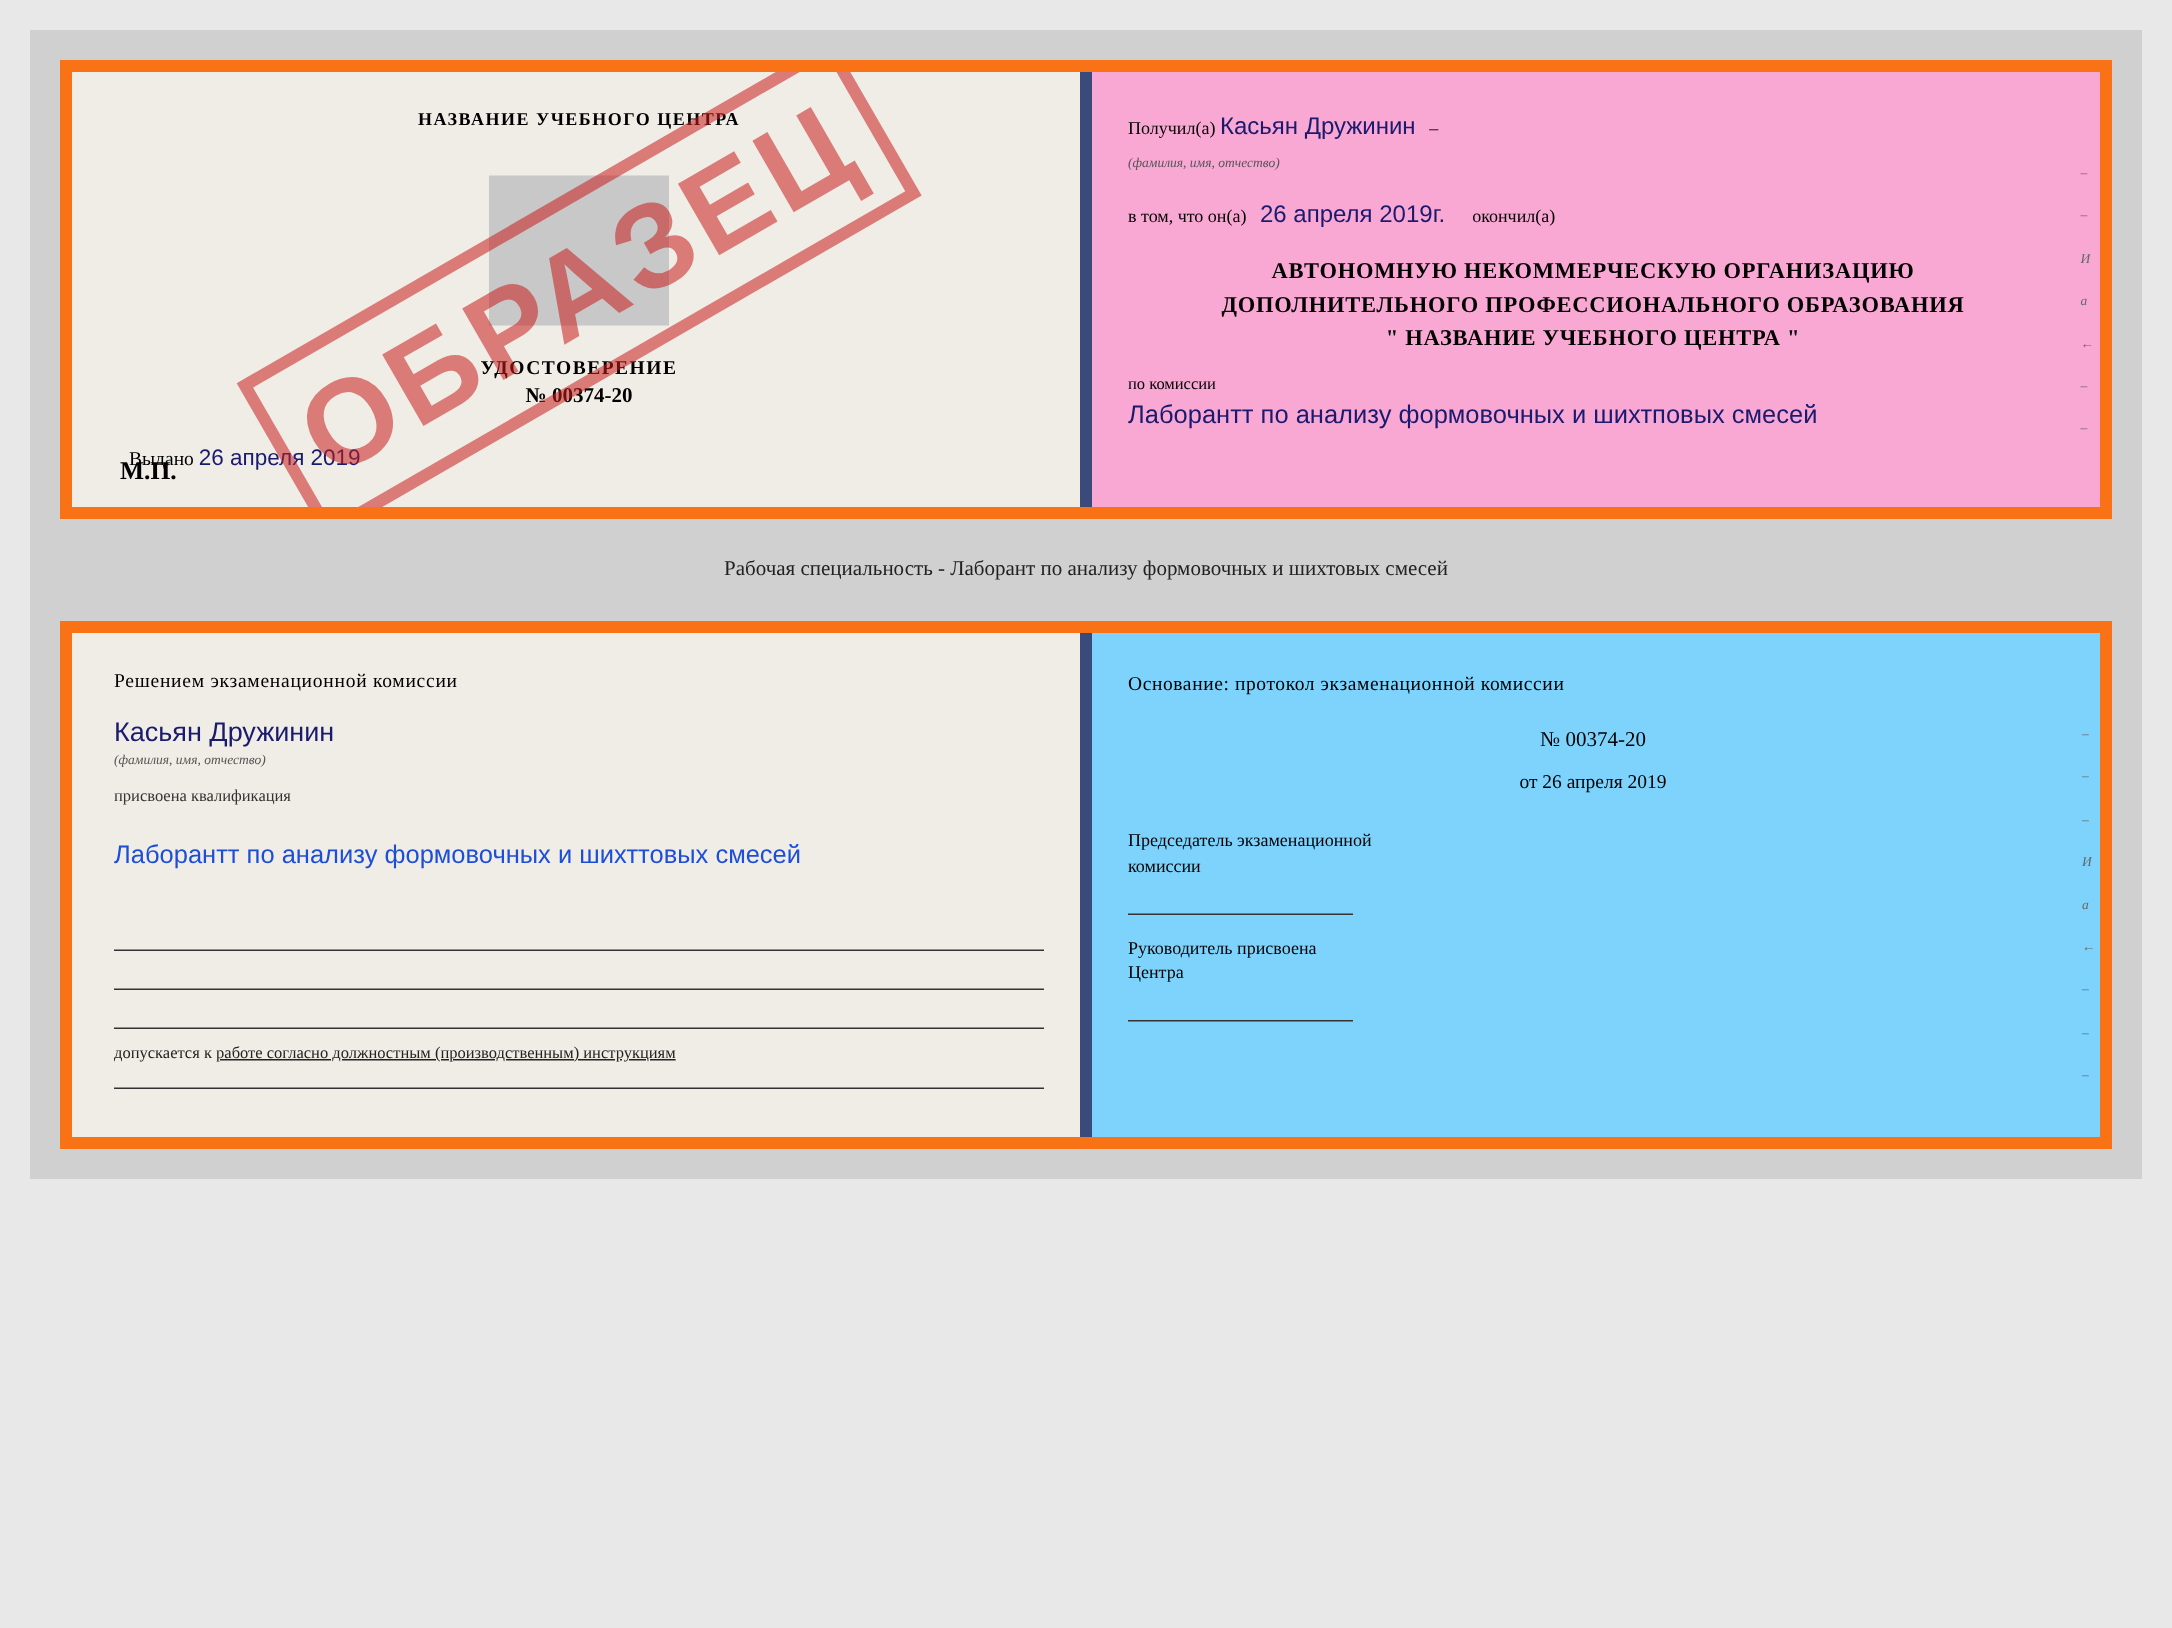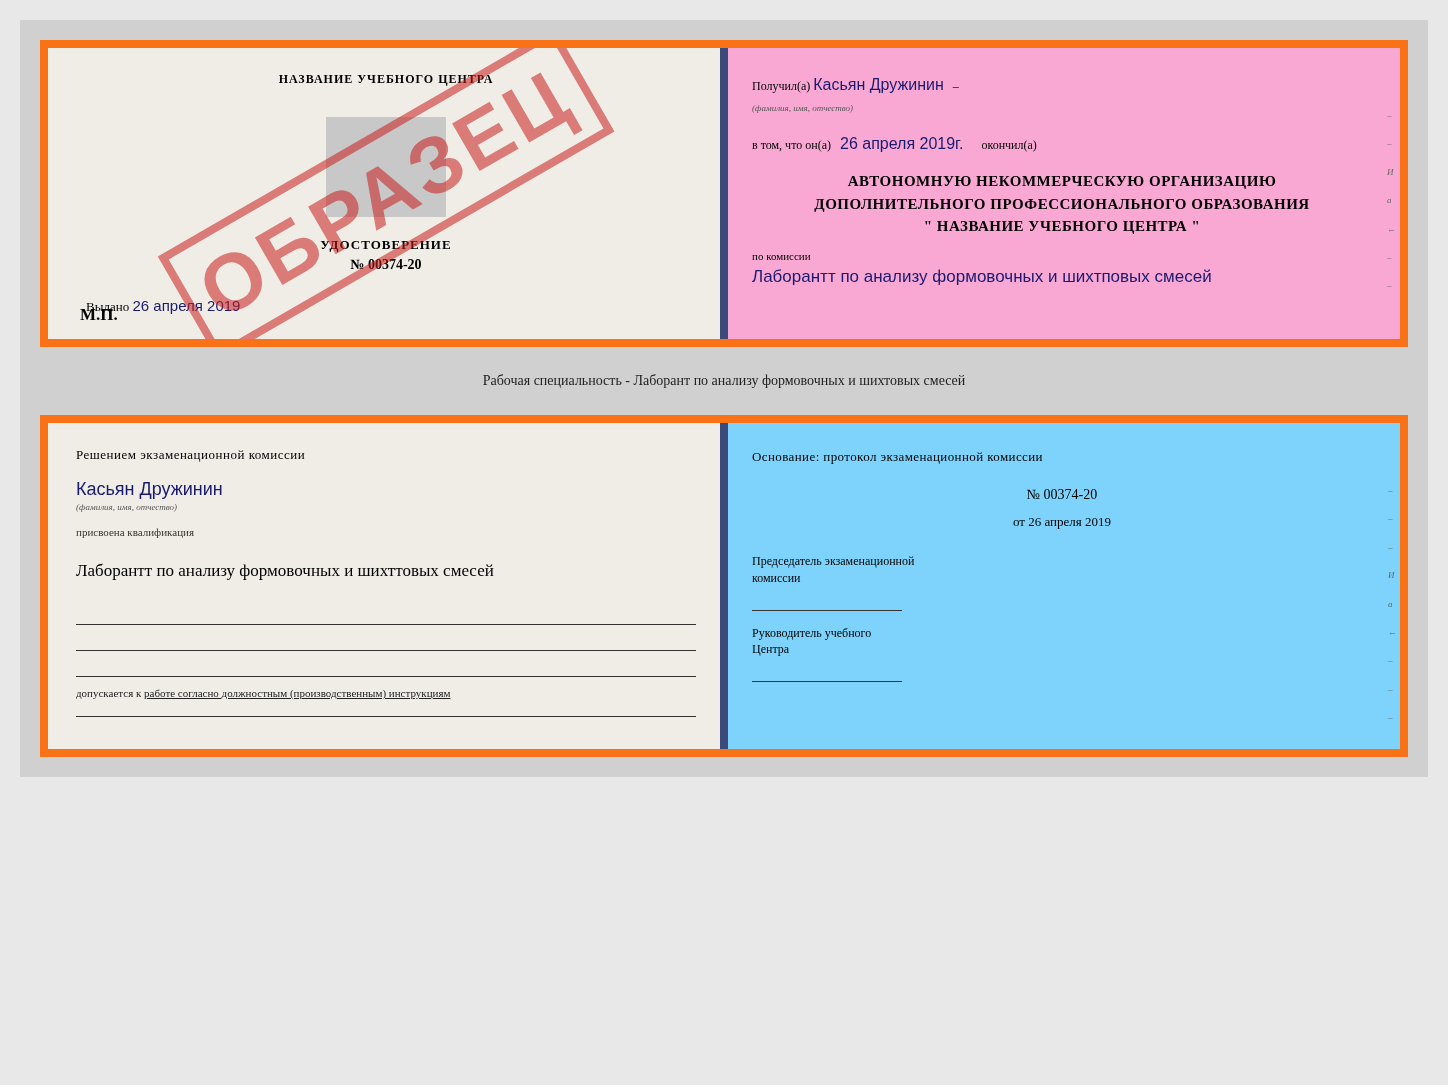--- a/index.html
+++ b/index.html
@@ -216,25 +216,25 @@
       margin-bottom: 14px;
     }
 
     .bottom-left .qualification-label {
       font-size: 11px;
       color: #333;
       margin-bottom: 21px;
     }
 
     .bottom-left .qualification-text {
-      font-family: Liberation Serif, serif;
+      font-family: Liberation Sans, sans-serif;
       font-size: 17px;
-      color: #000000;
+      color: #1d4ed8;
       line-height: 1.4;
-      margin-bottom: 24px;
+      margin-bottom: 34px;
     }
 
     .underline-row {
       border-bottom: 1px solid #333;
       margin-bottom: 8px;
       height: 18px;
     }
 
     .allows-text {
       font-size: 11px;
@@ -391,21 +391,21 @@
         <span>26 апреля 2019</span>
       </div>
 
       <div class="role-label">
         <div>Председатель экзаменационной</div>
         <div>комиссии</div>
       </div>
       <div class="sign-line"></div>
 
       <div class="role-label">
-        <div>Руководитель учебного</div>
+        <div>Руководитель присвоена</div>
         <div>Центра</div>
       </div>
       <div class="sign-line"></div>
 
       <div class="side-marks-right">
         <span>–</span>
         <span>–</span>
         <span>–</span>
         <span>И</span>
         <span>а</span>

